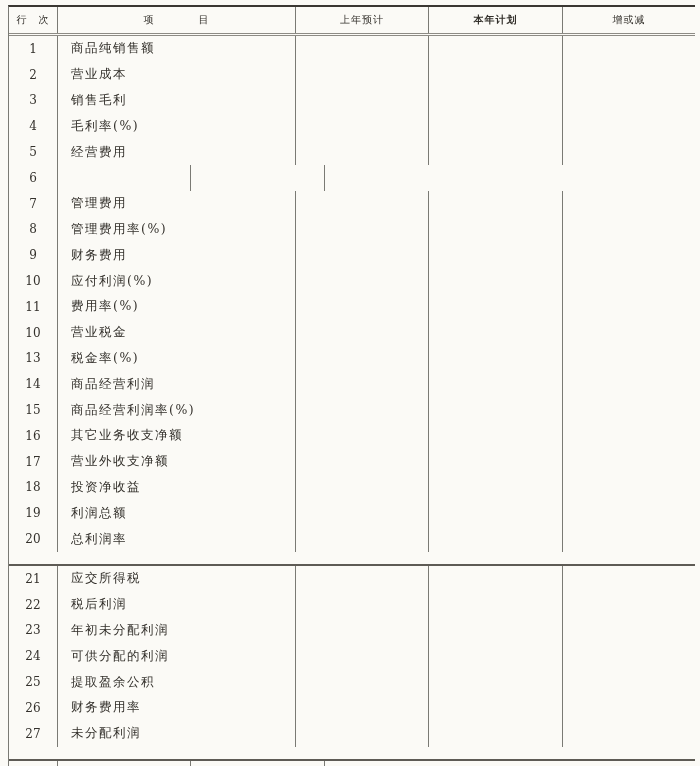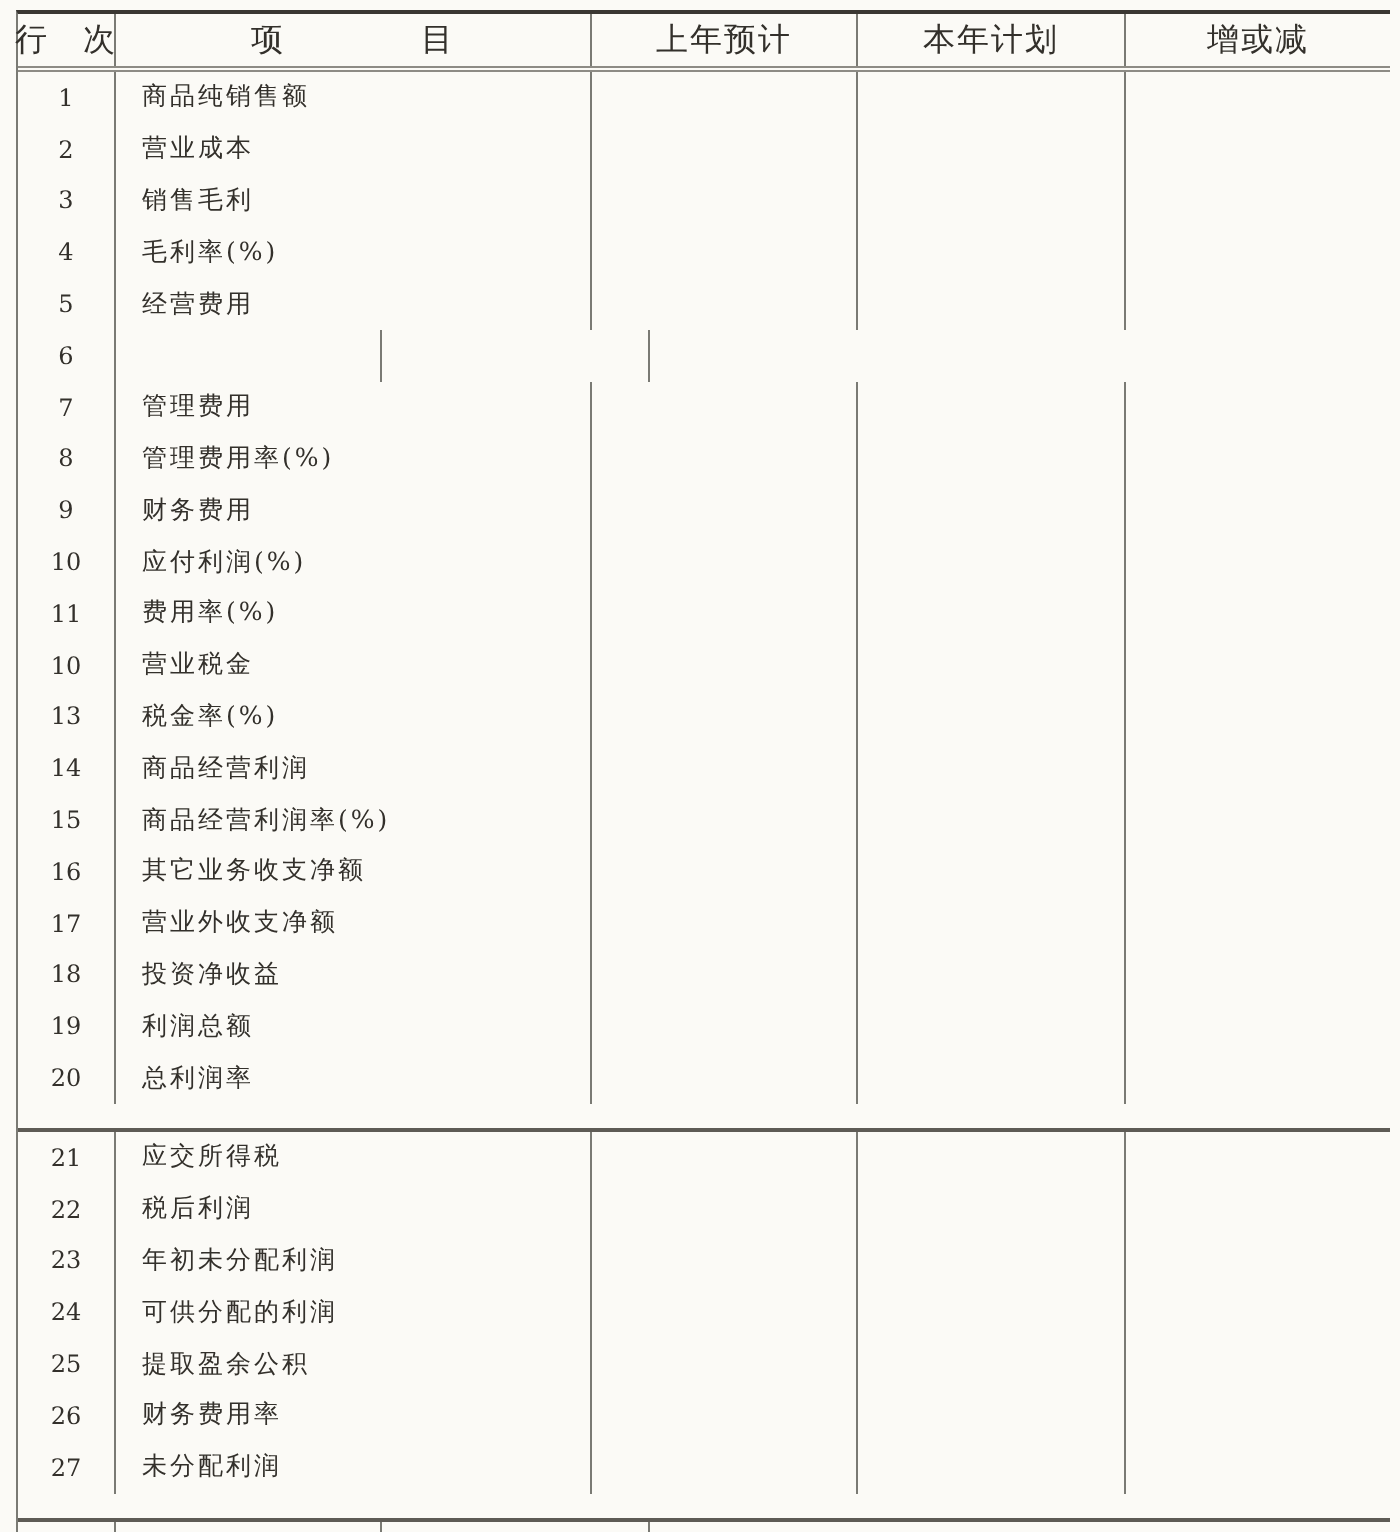--- a/index.html
+++ b/index.html
@@ -25,30 +25,30 @@
   .thead {
     display: flex;
     height: 26px;
     border-bottom: 3px double #8d8b85;
   }
   .hcell {
     box-sizing: border-box;
     display: flex;
     align-items: center;
     justify-content: center;
-    font-size: 16px;
+    font-size: 10px;
     letter-spacing: 1px;
     border-right: 1px solid #7a7a74;
     white-space: pre;
   }
   .hcell.c-last { border-right: none; text-align: right; }
   .w-num   { width: 49px;  flex: none; }
   .w-item  { width: 238px; flex: none; }
   .w-d1    { width: 133px; flex: none; }
-  .w-d2    { width: 134px; flex: none; }
+  .w-d2    { width: 134px; flex: none; font-weight: bold; }
   .w-d3    { flex: 1; }
   .tsection + .tsection { border-top: 2px solid #5e5b55; margin-top: 12px; }
   .trow {
     display: flex;
     height: 25.8px;
     align-items: stretch;
   }
   .tsection:last-child .trow { height: 25px; }
   .cell {
     box-sizing: border-box;

